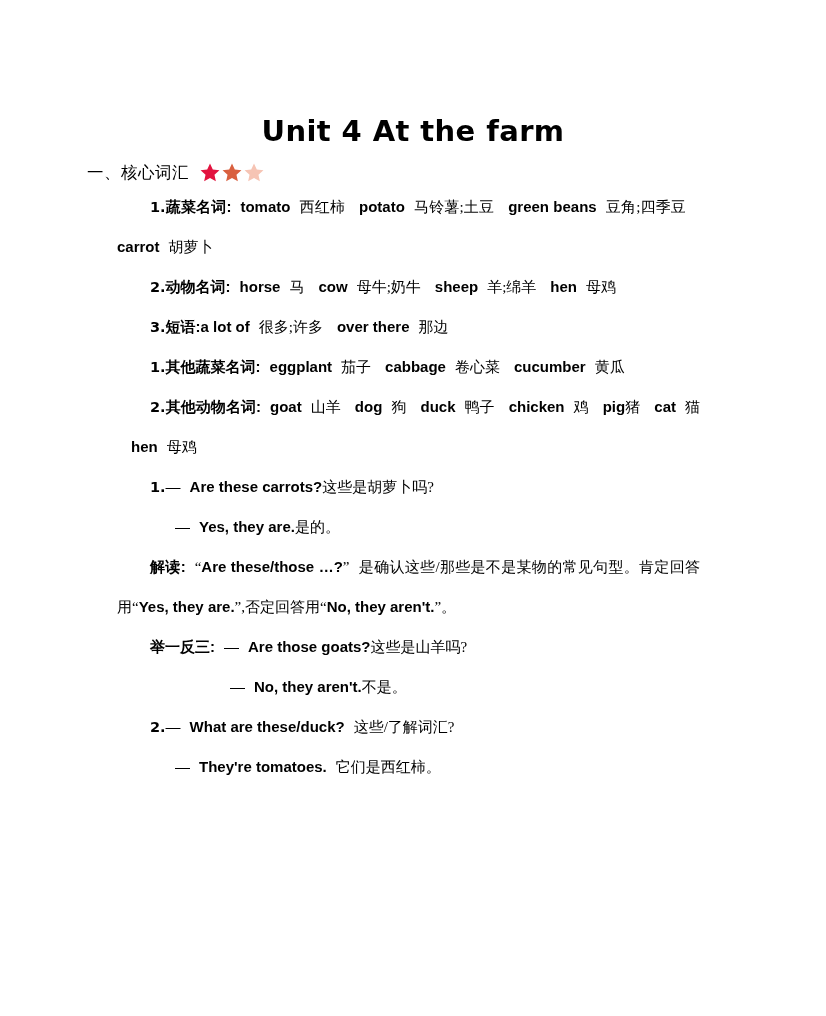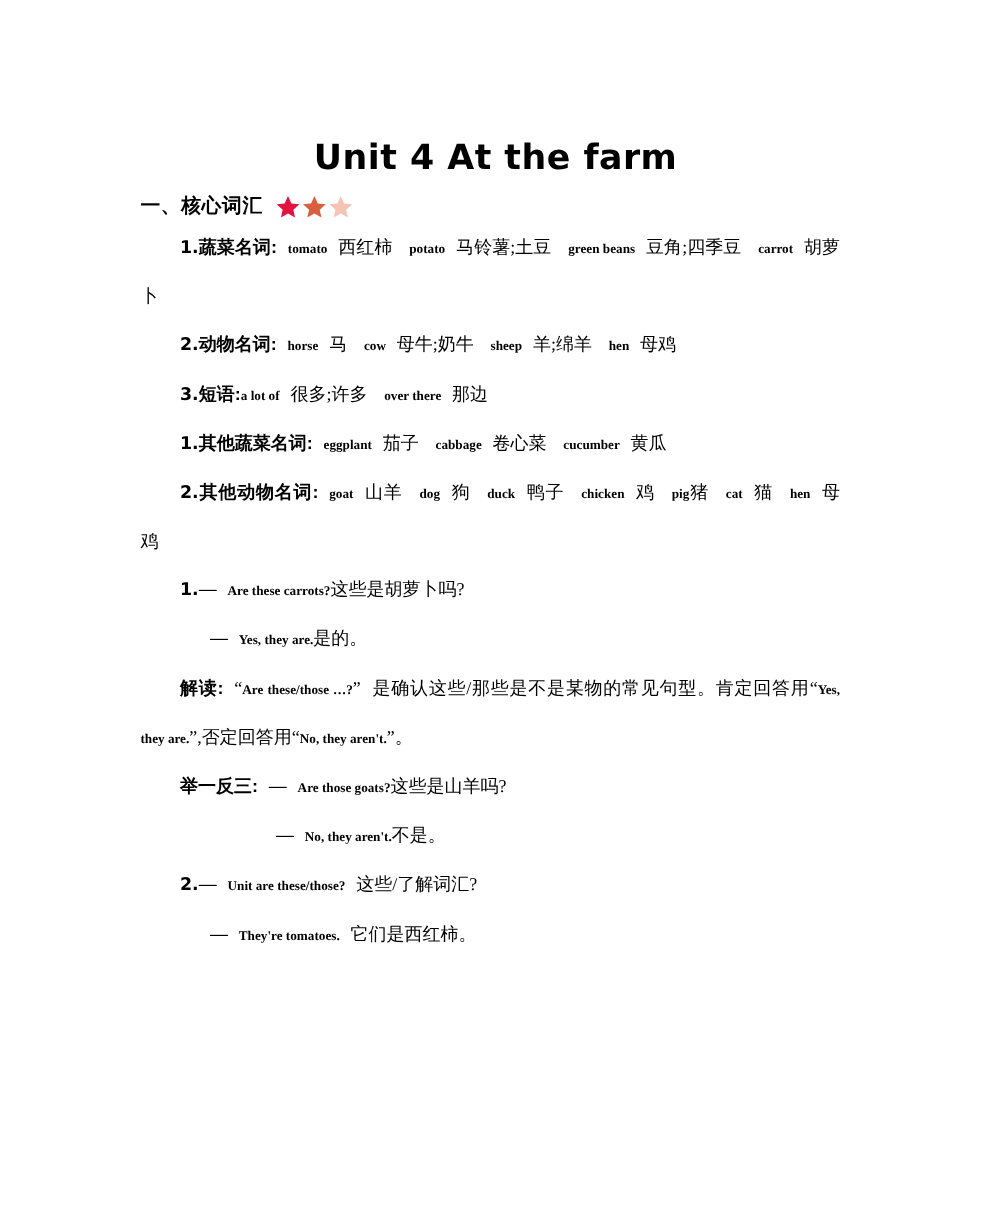--- a/index.html
+++ b/index.html
@@ -43,23 +43,23 @@
   
   .content {
     position: absolute;
     left: 0;
     top: 140px;
     width: 826px;
   }
 
   .section-head {
     margin: 0;
-    padding: 0 0 0 117px;
+    padding: 0 0 0 87px;
     font-size: 16.5px;
-    font-weight: 700;
+    font-weight: 400;
     line-height: 30px;
     height: 30px;
     white-space: nowrap;
     display: flex;
     align-items: center;
   }
   .section-head .sh-text {
     letter-spacing: 0.5px;
   }
 
@@ -98,22 +98,22 @@
     line-height: 40px;
     white-space: nowrap;
   }
   .ansline.deep {
     padding-left: 230px;
   }
 
   
   .en {
     font-weight: 700;
-    font-family: Liberation Serif, serif;
-    font-size: 11px;
+    font-family: Liberation Sans, sans-serif;
+    font-size: 15px;
   }
   .zh {
     font-weight: 400;
     font-family: Liberation Serif, serif;
     font-size: 15px;
   }
   .zh-b {
     font-weight: 700;
     font-family: "Liberation Sans", "DejaVu Sans", sans-serif;
     font-size: 15px;
@@ -198,21 +198,21 @@
 
     <p class="para">
       <span class="zh-b">举一反三:</span><span class="sp"></span><span class="dash">—</span><span class="sp"></span><span class="en">Are those  goats?</span><span class="zh">这些是山羊吗?</span>
     </p>
 
     <p class="ansline deep">
       <span class="dash">—</span><span class="sp"></span><span class="en">No, they aren't.</span><span class="zh">不是。</span>
     </p>
 
     <p class="para">
-      <span class="num">2.</span><span class="dash">—</span><span class="sp"></span><span class="en">Unit are these/those?</span><span class="sp"></span><span class="zh">这些/了解词汇?</span>
+      <span class="num">2.</span><span class="dash">—</span><span class="sp"></span><span class="en">What are these/duck?</span><span class="sp"></span><span class="zh">这些/了解词汇?</span>
     </p>
 
     <p class="ansline">
       <span class="dash">—</span><span class="sp"></span><span class="en">They're tomatoes.</span><span class="sp"></span><span class="zh">它们是西红柿。</span>
     </p>
 
   </div>
 </div>
 
 </body></html>

